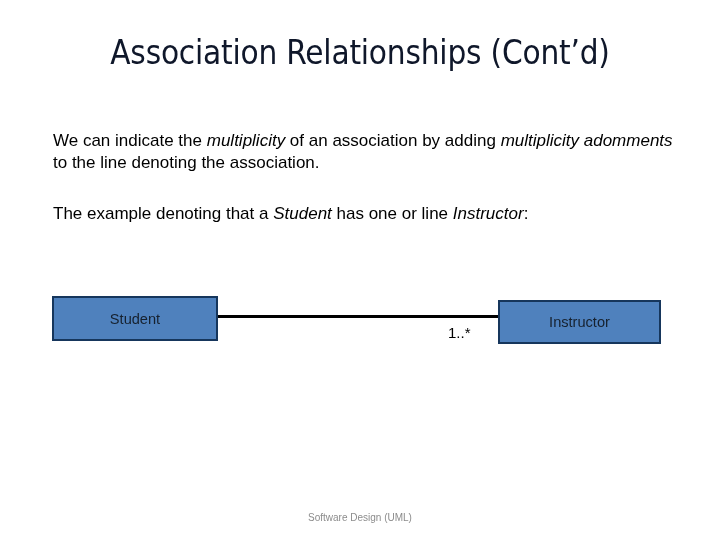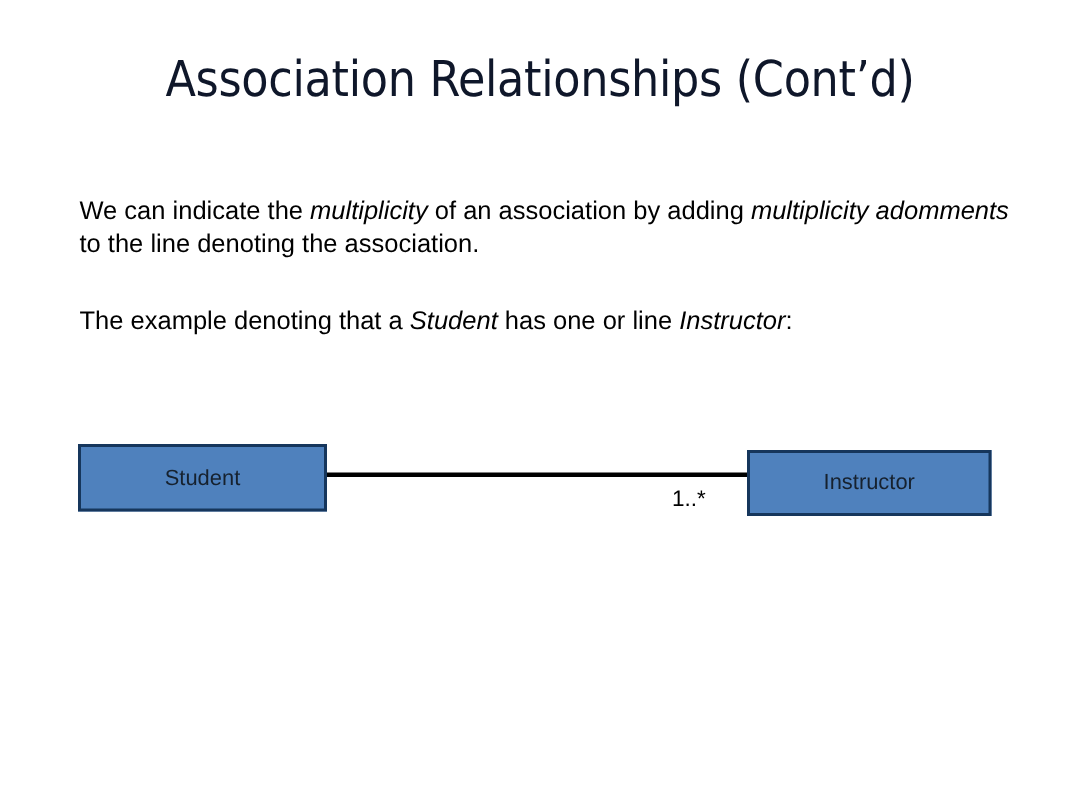--- a/index.html
+++ b/index.html
@@ -149,14 +149,15 @@
     </div>
 
     <div id="box-instructor" class="uml-box">
       <span class="uml-box-label">Instructor</span>
     </div>
 
     <div id="multiplicity-label">1..*</div>
 
   </div>
 
+  <div id="footer-text">Software Design (UML)</div>
 
 </div>
 
 </body></html>

